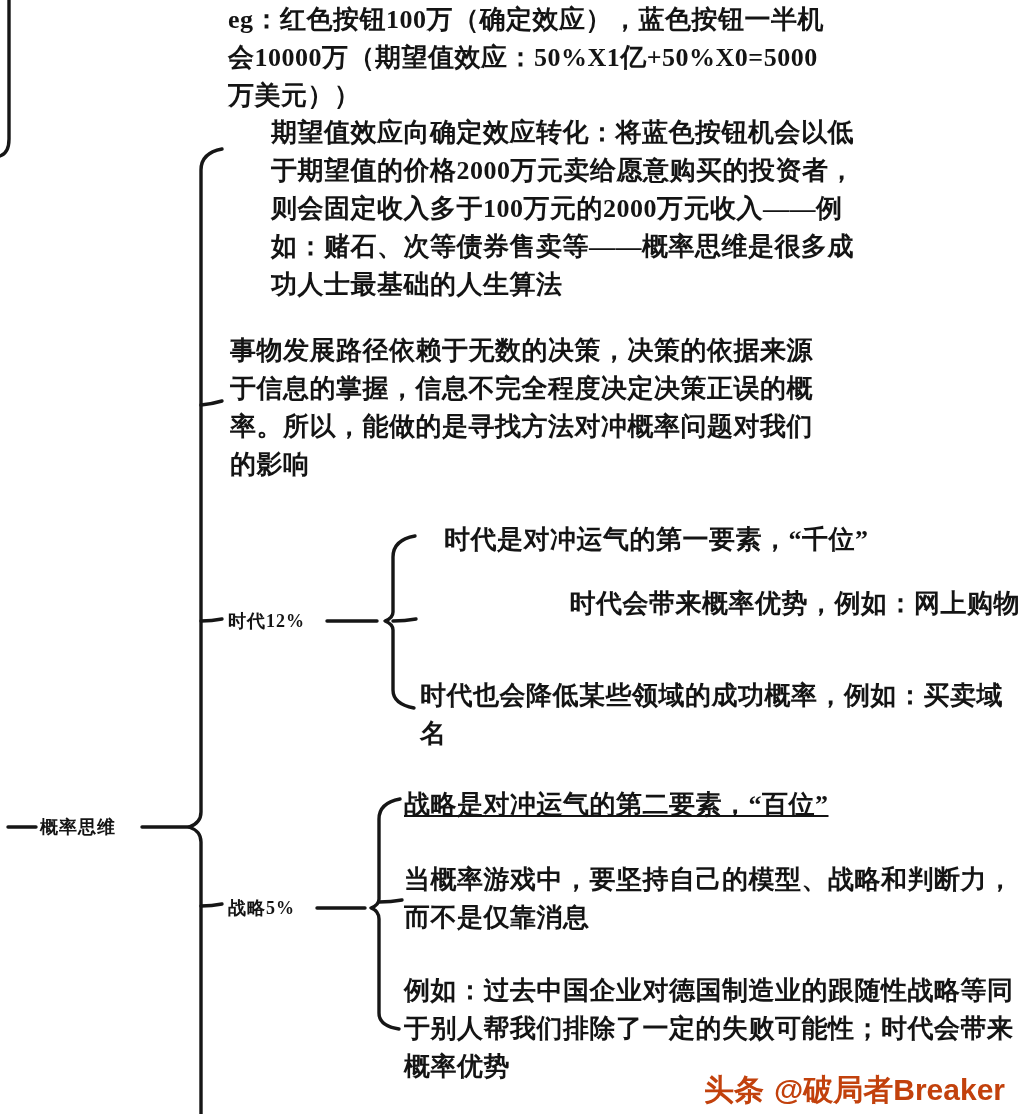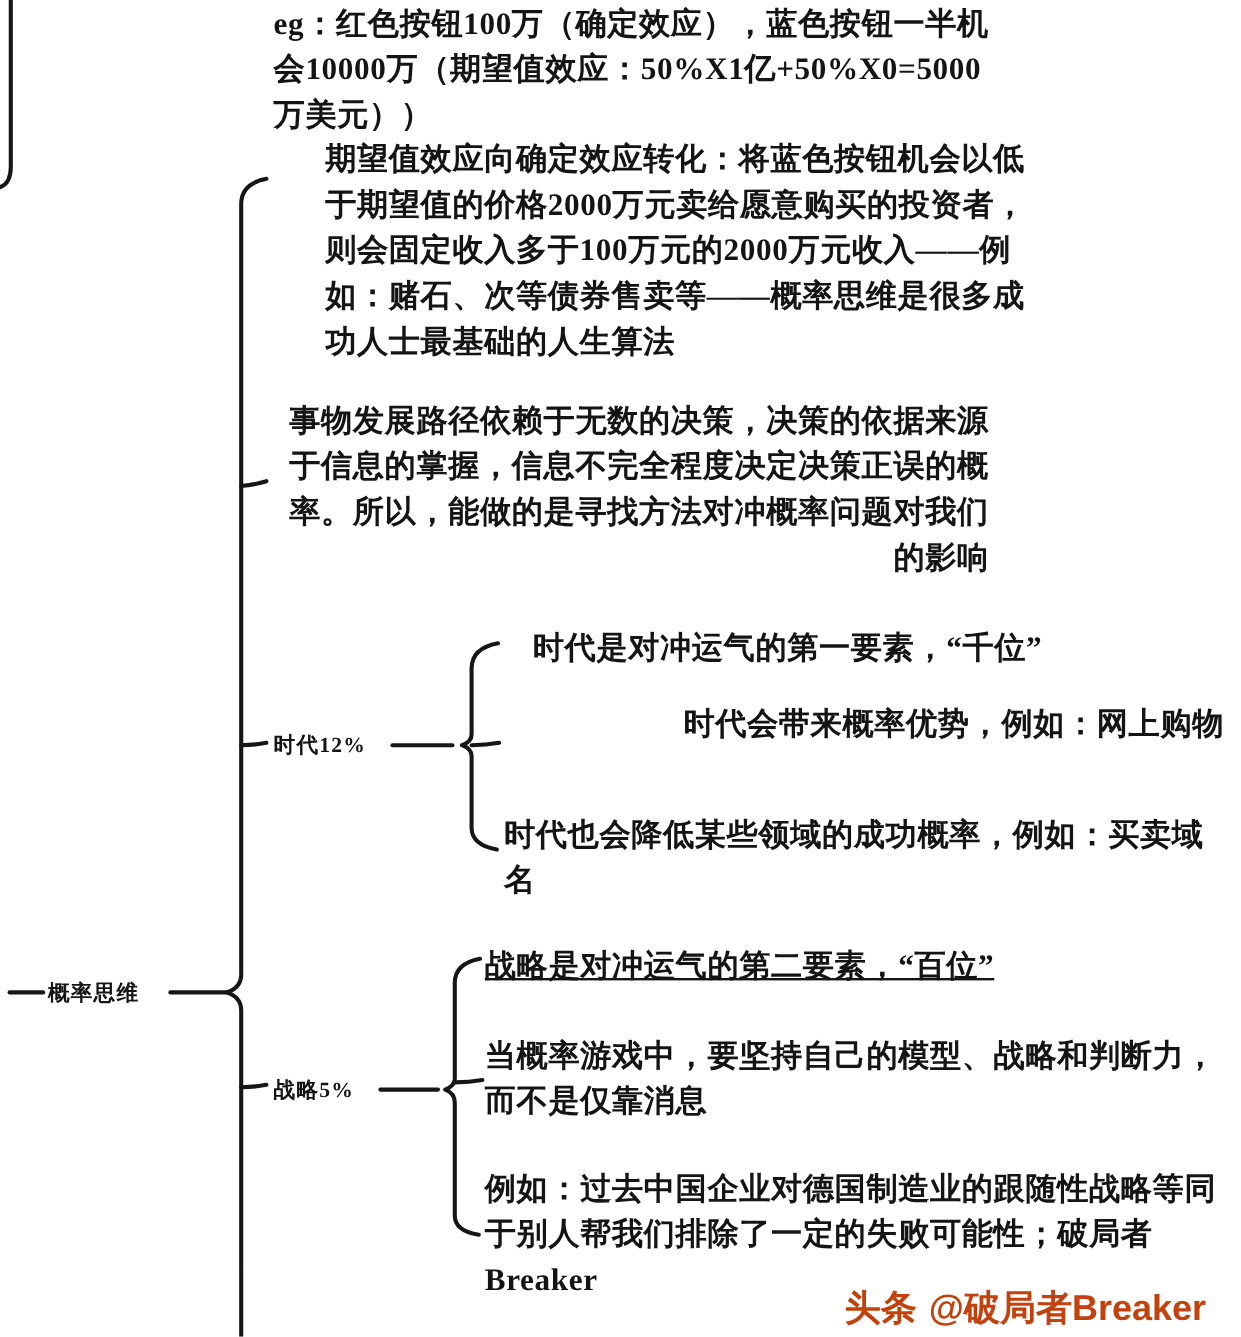--- a/index.html
+++ b/index.html
@@ -25,21 +25,21 @@
   .node {
     position:absolute;
     font-size:18px;
     line-height:32px;
     font-weight:bold;
     white-space:nowrap;
     letter-spacing:1px;
   }
   .b-eg        { left:228px; top:1px;    width:604px; }
   .b-expect    { left:228px; top:114px;  width:604px;margin-left:43px; }
-  .b-decision  { left:220px; top:332px;  width:604px;text-align:right; }
+  .b-decision  { left:230px; top:332px;  width:604px; }
   .n-root      { left:40px;  top:811px; }
   .n-era       { left:228px; top:605px; }
   .n-strategy  { left:228px; top:892px; }
   .c-era-1     { left:420px; top:521px;  width:600px;margin-left:24px; }
   .c-era-2     { left:420px; top:585px;  width:600px;text-align:right; }
   .c-era-3     { left:420px; top:677px;  width:600px; }
   .c-str-1     { left:404px; top:786px;  width:618px;text-decoration:underline; }
   .c-str-2     { left:404px; top:862px;  width:618px;font-family:Liberation Mono, monospace; }
   .c-str-3     { left:404px; top:972px;  width:618px; }
   .watermark {
@@ -91,19 +91,19 @@
   <div class="node n-era">时代12%</div>
 
   <div class="node n-strategy">战略5%</div>
 
   <div class="txt c-era-1">时代是对冲运气的第一要素，“千位”</div>
   <div class="txt c-era-2">时代会带来概率优势，例如：网上购物</div>
   <div class="txt c-era-3">时代也会降低某些领域的成功概率，例如：买卖域名</div>
 
   <div class="txt c-str-1">战略是对冲运气的第二要素，“百位”</div>
   <div class="txt c-str-2">当概率游戏中，要坚持自己的模型、战略和判断力，而不是仅靠消息</div>
-  <div class="txt c-str-3">例如：过去中国企业对德国制造业的跟随性战略等同于别人帮我们排除了一定的失败可能性；破局者Breaker</div>
+  <div class="txt c-str-3">例如：过去中国企业对德国制造业的跟随性战略等同于别人帮我们排除了一定的失败可能性；时代会带来概率优势</div>
 
   <div class="watermark">
     <span>头条</span><span class="author">@破局者Breaker</span>
   </div>
 
 </div>
 
 </body></html>

